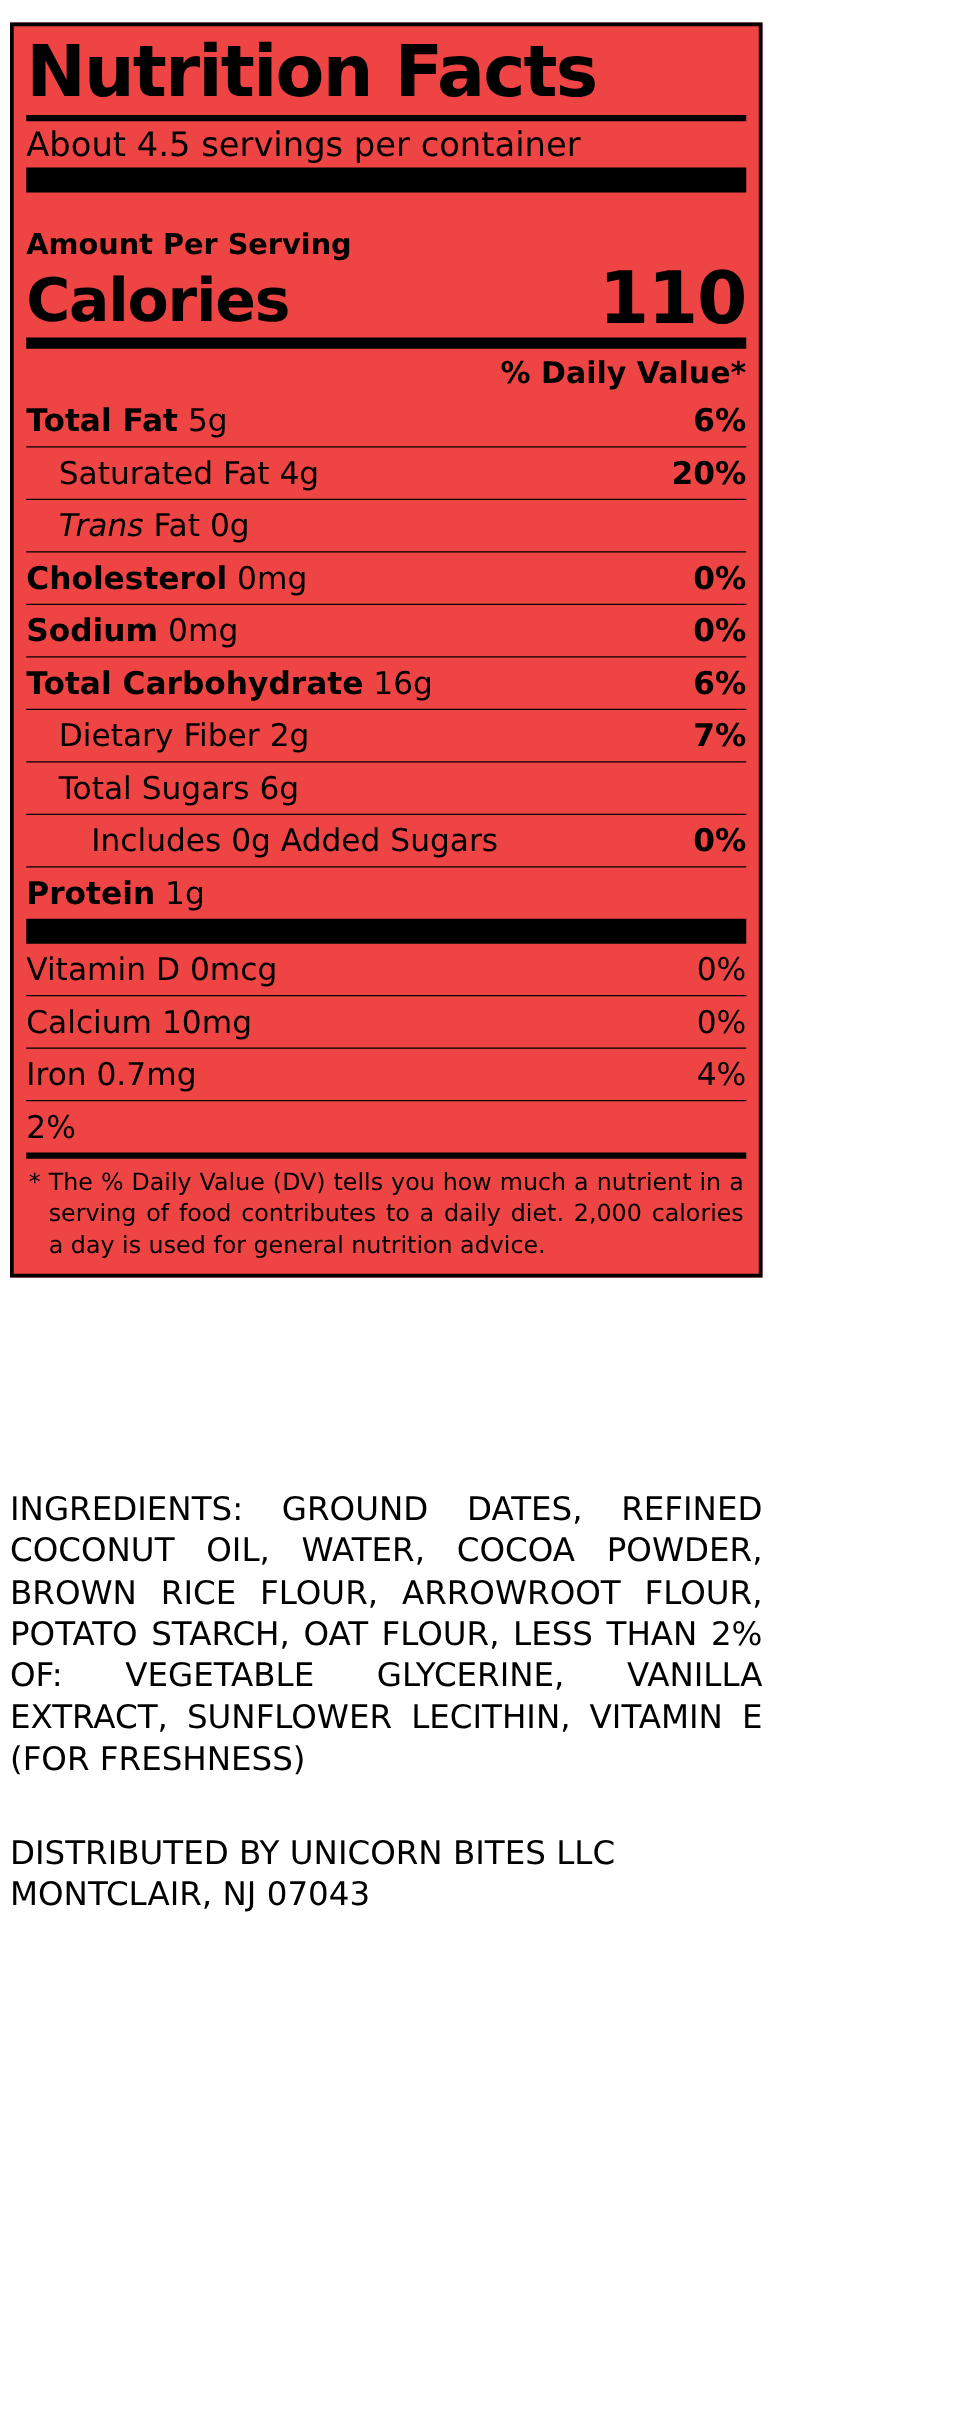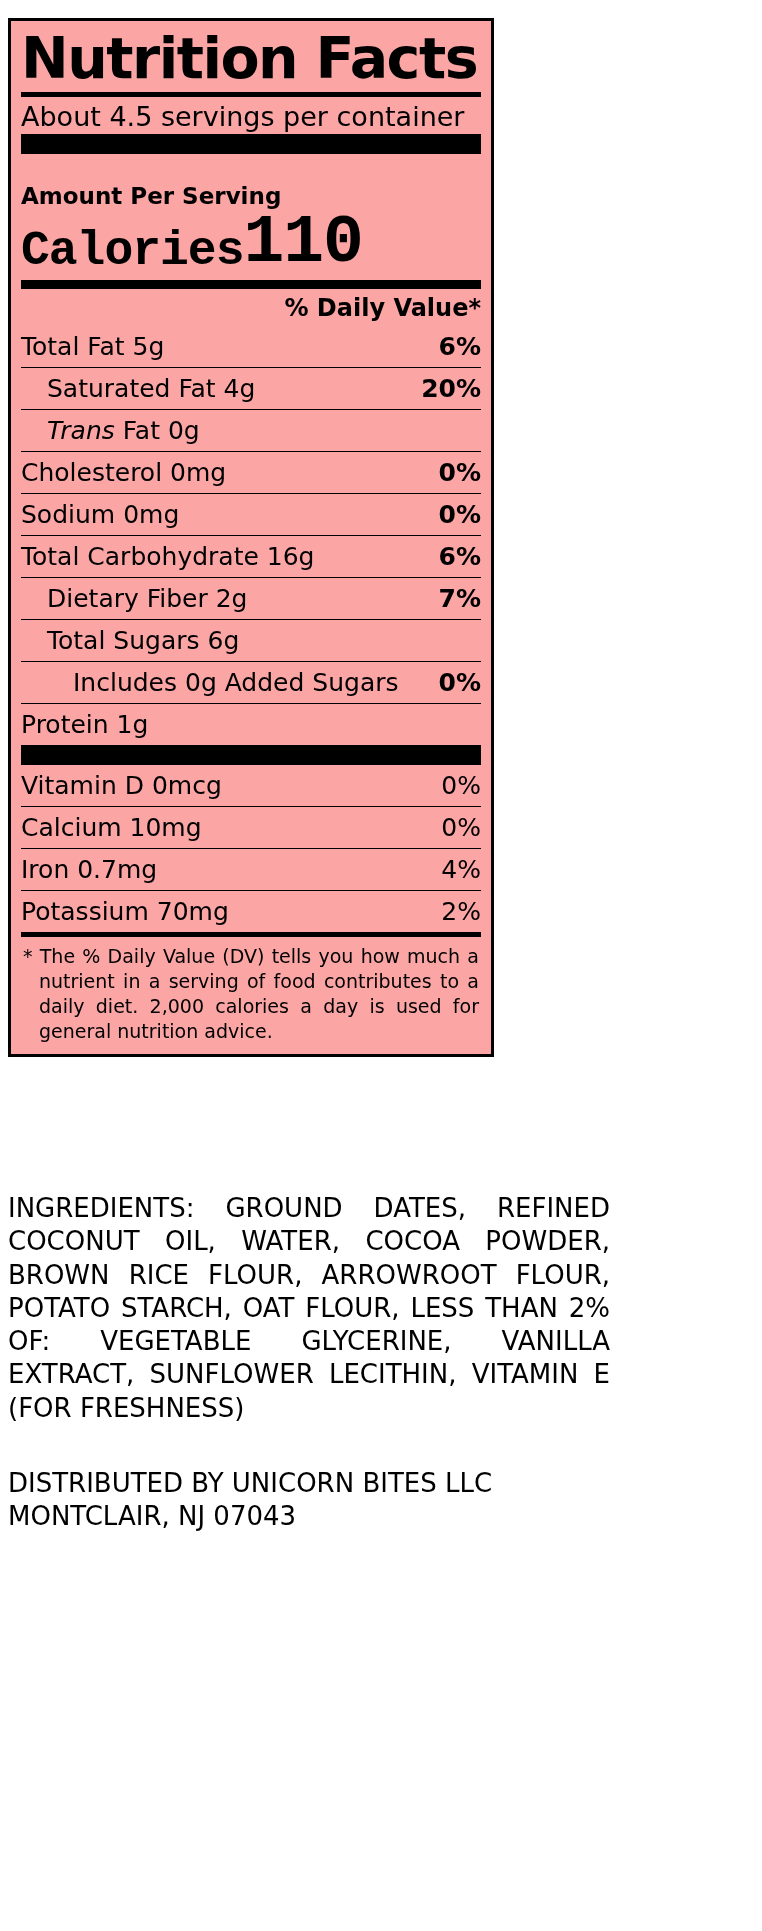--- a/index.html
+++ b/index.html
@@ -19,24 +19,24 @@
     width: 762px;
     height: 1931px;
     box-sizing: border-box;
   }
 
   
   .nf-panel {
     position: absolute;
     left: 8px;
     top: 18px;
-    width: 486px;
+    width: 602px;
     box-sizing: border-box;
     border: 3px solid #000;
-    background: #fca5a5;
+    background: #ef4444;
     padding: 6px 10px 8px 10px;
   }
 
   .nf-title {
     font-weight: bold;
     font-size: 57px;
     line-height: 1.03;
     letter-spacing: -1.5px;
     margin: 2px 0 4px 0;
     white-space: nowrap;
@@ -61,34 +61,33 @@
 
   .amount-per {
     font-weight: bold;
     font-size: 23px;
     padding: 5px 0 0 0;
     margin-top: 24px;
   }
 
   .calories-row {
     display: flex;
-    justify-content: flex-start;
+    justify-content: space-between;
     align-items: flex-end;
     padding: 0 0 3px 0;
-    font-family: Liberation Mono, monospace;
   }
   .calories-label {
     font-weight: bold;
     font-size: 48px;
     line-height: 1.05;
     letter-spacing: -1px;
   }
   .calories-value {
     font-weight: bold;
-    font-size: 68px;
+    font-size: 58px;
     line-height: 1.0;
     letter-spacing: -1px;
   }
 
   .dv-header {
     text-align: right;
     font-weight: bold;
     font-size: 24px;
     padding: 5px 0 4px 0;
   }
@@ -96,21 +95,21 @@
   .nrow {
     display: flex;
     justify-content: space-between;
     align-items: baseline;
     font-size: 25px;
     padding: 6px 0 6px 0;
     border-top: 1px solid #000;
   }
   .nrow.first { border-top: none; }
   .nrow .label { }
-  .nrow .label b { font-weight: normal; }
+  .nrow .label b { font-weight: bold; }
   .nrow .pct { font-weight: bold; }
   .indent1 { padding-left: 26px; }
   .indent2 { padding-left: 52px; }
   .italic { font-style: italic; }
 
   .vrow {
     display: flex;
     justify-content: space-between;
     align-items: baseline;
     font-size: 25px;
@@ -225,21 +224,20 @@
       </div>
       <div class="vrow">
         <span>Calcium 10mg</span>
         <span>0%</span>
       </div>
       <div class="vrow">
         <span>Iron 0.7mg</span>
         <span>4%</span>
       </div>
       <div class="vrow">
-        <span>Potassium 70mg</span>
         <span>2%</span>
       </div>
     </div>
 
     <div class="rule-med"></div>
 
     <div class="footnote">
       <span class="ftext"><span class="star">*</span> <span>The % Daily Value (DV) tells you how much a nutrient in a serving of food contributes to a daily diet. 2,000 calories a day is used for general nutrition advice.</span></span>
     </div>
 

